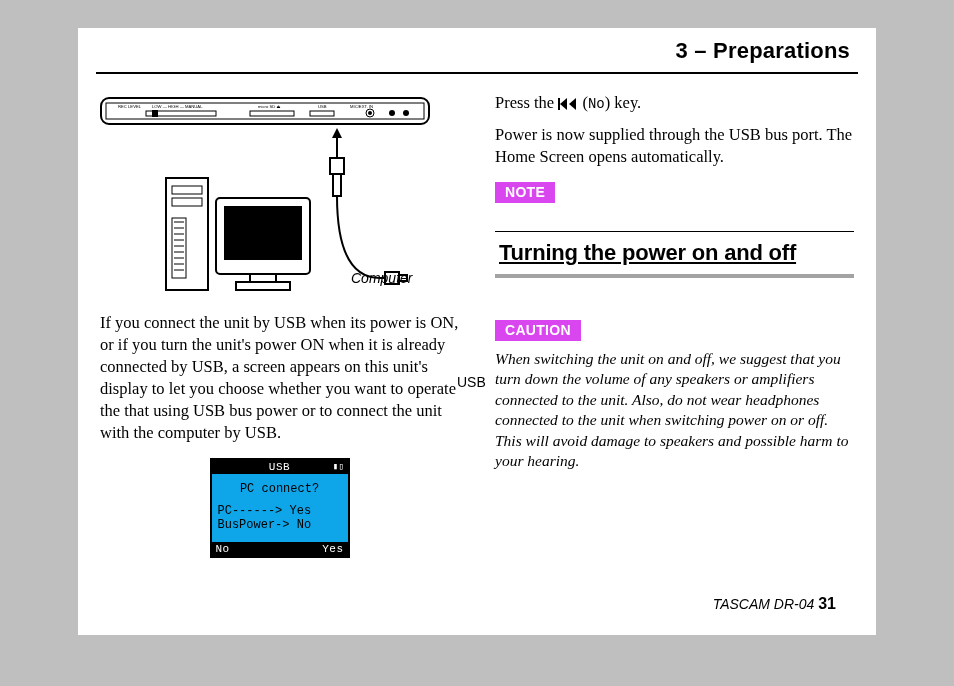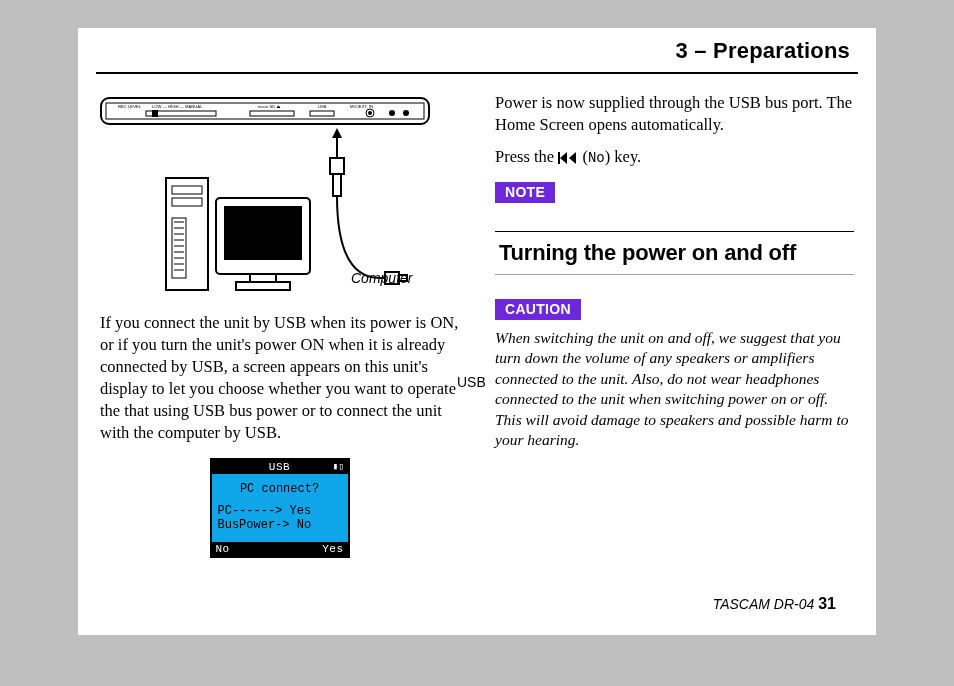--- a/index.html
+++ b/index.html
@@ -80,39 +80,40 @@
   .lcd-body { padding: 8px 6px 10px 6px; background:#0ea5e9; }
   .lcd-line { white-space: pre; }
   .lcd-q { text-align: center; margin-bottom: 8px; }
   
   .inline-icon {
     display: inline-block;
     vertical-align: -2px;
   }
   .note-box, .caution-box {
     display: inline-block;
-    background: #6d28d9;
+    background: #d946ef;
     color: #fff;
     font-family: Arial, Helvetica, sans-serif;
     font-weight: 700;
     font-size: 14px;
     padding: 2px 10px 3px 10px;
     margin: 14px 0 8px 0;
     letter-spacing: .3px;
   }
   .note-text, .caution-text {
     font-style: italic;
     font-size: 15.5px;
     line-height: 1.32;
   }
   .section-heading-wrap {
     border-top: 1px solid #000;
-    border-bottom: 1px solid #a3a3a3;
-    margin: 20px 0 10px 0;
+    border-bottom: 4px solid #a3a3a3;
+    margin: 20px 0 28px 0;
     padding: 8px 4px;
+    text-decoration: underline;
   }
   .section-heading {
     font-family: Arial, Helvetica, sans-serif;
     font-weight: 700;
     font-size: 22px;
     letter-spacing: -.2px;
   }
   .footer {
     position: absolute;
     right: 40px;
@@ -211,32 +212,32 @@
         </div>
         <div class="lcd-footer">
           <span>No</span>
           <span>Yes</span>
         </div>
       </div>
     </div>
 
     <div class="col">
 
-      <p class="body-text">Power is now supplied through the USB bus port. The Home Screen opens automatically.</p>
-
       <p class="body-text">
         <span>Press the </span>
         <svg class="inline-icon" width="20" height="12" viewBox="0 0 20 12">
           <rect x="0" y="0" width="2" height="12" fill="#000"></rect>
           <polygon points="11,6 4,0 4,12" fill="#000" transform="scale(-1,1) translate(-13,0)"></polygon>
           <polygon points="20,6 13,0 13,12" fill="#000" transform="scale(-1,1) translate(-31,0)"></polygon>
         </svg>
         <span> (</span><span style="font-family:'Courier New',monospace; font-size:14px;">No</span><span>) key.</span>
       </p>
 
+      <p class="body-text">Power is now supplied through the USB bus port. The Home Screen opens automatically.</p>
+
       <div class="note-box">NOTE</div>
 
       <div class="section-heading-wrap">
         <div class="section-heading">Turning the power on and off</div>
       </div>
 
       <div class="caution-box">CAUTION</div>
       <p class="caution-text">When switching the unit on and off, we suggest that you turn down the volume of any speakers or amplifiers connected to the unit. Also, do not wear headphones connected to the unit when switching power on or off. This will avoid damage to speakers and possible harm to your hearing.</p>
 
     </div>

